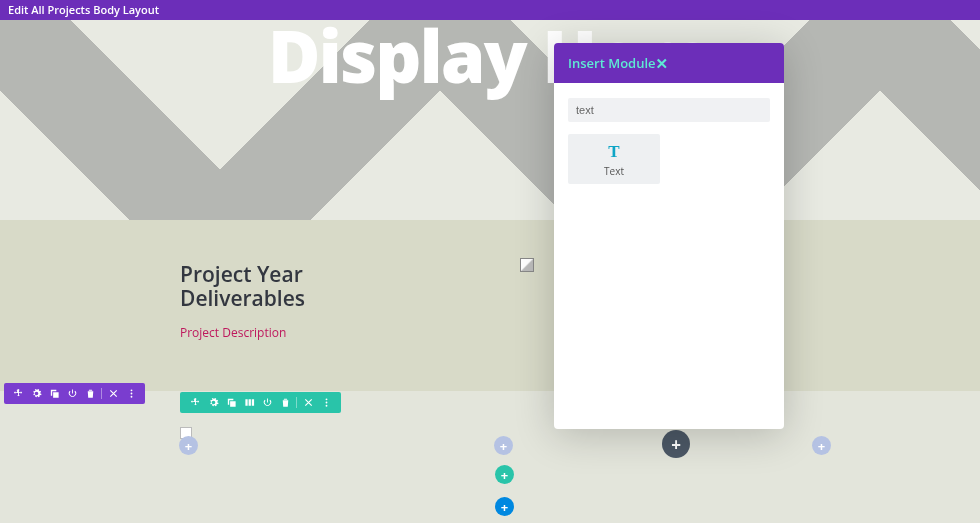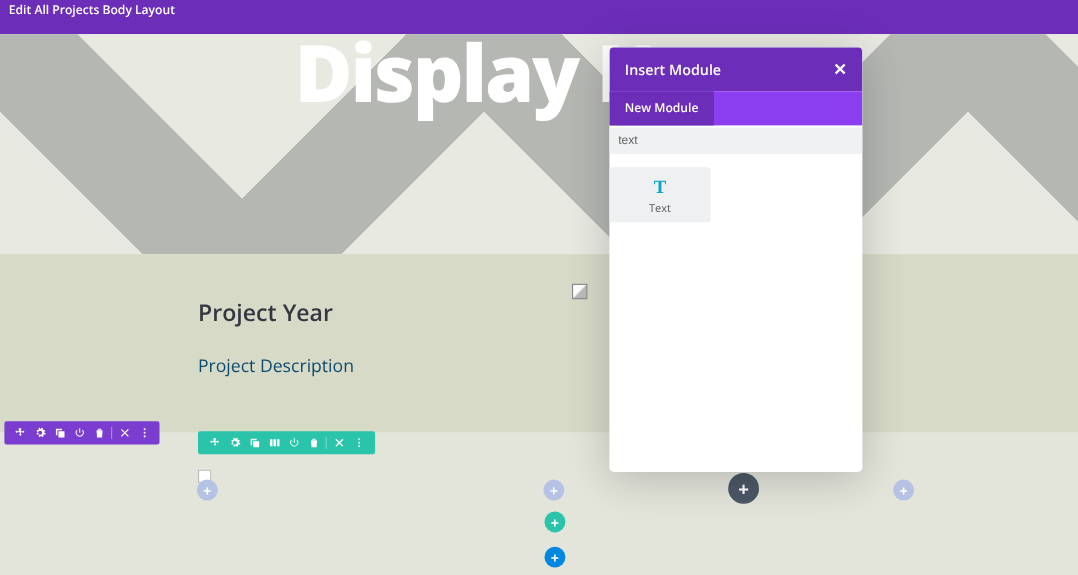--- a/index.html
+++ b/index.html
@@ -1,65 +1,66 @@
 <!DOCTYPE html>
 <html><head>
 <meta charset="utf-8">
 <style>
 *{box-sizing:border-box;margin:0;padding:0}
 body{font-family:"Open Sans",Helvetica,Arial,sans-serif;width:980px;height:523px;overflow:hidden;background:#e3e5db;position:relative}
-.header-bar{background:#6c2eb9;color:#fff;height:31px;line-height:20px;padding:0 8px;font-size:11px;font-weight:600}
+.header-bar{background:#6c2eb9;color:#fff;height:20px;line-height:20px;padding:0 8px;font-size:11px;font-weight:600}
 .hero{height:200px;background:#e8eae2;position:relative;overflow:hidden}
 .hero-pattern{position:absolute;inset:0;background:linear-gradient(45deg,transparent 42%,#adafab 42%,#adafab 58%,transparent 58%),linear-gradient(-45deg,transparent 42%,#adafab 42%,#adafab 58%,transparent 58%);background-size:440px 440px;opacity:.85}
 .hero-title{position:absolute;left:50%;transform:translateX(-50%);top:-14px;font-size:72px;font-weight:800;color:#fff;white-space:nowrap;letter-spacing:-2px}
 .info-section{background:#d8dac8;padding:42px 180px 50px}
 .info-heading{font-size:21px;font-weight:600;color:#333740;line-height:1.15}
-.info-sub{font-size:16px;color:#0c4a6e;margin-top:24px}
+.info-sub{font-size:12px;color:#be185d;margin-top:14px}
 .broken-img{position:absolute;left:520px;top:258px;width:14px;height:14px;border:1px solid #888;background:linear-gradient(135deg,#fff 45%,#bbb 55%);font-size:8px}
 .section-tb{position:absolute;left:4px;top:383px;background:#7a3dcf;display:flex;align-items:center;height:21px;padding:0 5px;border-radius:2px}
 .row-tb{position:absolute;left:180px;top:392px;background:#29c4a9;display:flex;align-items:center;height:21px;padding:0 6px;border-radius:2px}
 .tb-ico{display:inline-flex;align-items:center;justify-content:center;width:14px;height:14px;color:#fff;margin:0 2px;cursor:pointer}
 .tb-ico svg{width:11px;height:11px;fill:#fff}
 .tb-sep{width:1px;height:11px;background:rgba(255,255,255,.4);margin:0 2px}
 .corner{position:absolute;left:180px;top:427px;width:12px;height:12px;background:#fff;border:1px solid #bbb}
 .add-circle{position:absolute;width:19px;height:19px;border-radius:50%;display:flex;align-items:center;justify-content:center;color:#fff;font-size:13px;font-weight:700;cursor:pointer}
 .c1{left:179px;top:436px;background:#b5c2e3}
 .c2{left:494px;top:436px;background:#b5c2e3}
 .c3{left:812px;top:436px;background:#b5c2e3}
 .c4{left:495px;top:465px;background:#29c4a9}
 .c5{left:495px;top:497px;background:#0088e0}
 .big-dark{left:662px;top:430px;width:28px;height:28px;background:#4c5866;font-size:17px}
 .big-dark:after{content:"";position:absolute;top:-6px;left:50%;transform:translateX(-50%);border:5px solid transparent;border-top-color:#fff}
 .modal{position:absolute;left:554px;top:43px;width:230px;height:386px;background:#fff;border-radius:4px;box-shadow:0 6px 40px rgba(0,0,0,.2);display:flex;flex-direction:column;overflow:hidden}
-.modal-hd{background:#6c2eb9;color:#ffffff;padding:10px 14px;font-size:13px;font-weight:600;display:flex;justify-content:space-between;align-items:center}
+.modal-hd{background:#6c2eb9;color:#5eead4;padding:10px 14px;font-size:13px;font-weight:600;display:flex;align-items:center}
 .modal-close{cursor:pointer;font-size:15px;font-weight:700}
 .modal-tabs{background:#8a3ef0;display:flex;font-size:11px;font-weight:600}
 .m-tab{padding:8px 14px;color:#e0d0ff;cursor:pointer}
 .m-tab.active{background:#6c2eb9;color:#fff}
-.modal-body{flex:1}
+.modal-body{padding:14px;flex:1}
 .search-inp{width:100%;padding:6px 8px;font-size:11px;color:#666;background:#f0f1f3;border:none;border-radius:2px}
 .mod-item{margin-top:12px;width:92px;background:#eef0f2;border-radius:2px;text-align:center;padding:8px 0 6px;cursor:pointer}
 .mod-item .ic{color:#0ea5c6;font-size:17px;font-weight:800;font-family:Georgia,serif}
 .mod-item .lb{font-size:10px;color:#555;margin-top:2px}
 </style>
 </head>
 <body>
 
 <div class="header-bar">
   <span>Edit All Projects Body Layout</span>
 </div>
 
 <div class="hero">
   <div class="hero-pattern"></div>
   <div class="hero-title">Display Here</div>
 </div>
 
 <div class="info-section">
   <div class="info-heading">
     <div>Project Year</div>
+    <div>Deliverables</div>
   </div>
   <div class="info-sub">Project Description</div>
 </div>
 
 <div class="broken-img"></div>
 
 <div class="section-tb">
   <span class="tb-ico">
       <svg viewBox="0 0 24 24">
         <path d="M12 2l3 3h-2v4h4V7l3 3-3 3v-2h-4v4h2l-3 3-3-3h2v-4H5v2l-3-3 3-3v2h4V5H7z"></path>
@@ -154,21 +155,20 @@
 <div class="add-circle big-dark">+</div>
 <div class="add-circle c4">+</div>
 <div class="add-circle c5">+</div>
 
 <div class="modal">
   <div class="modal-hd">
     <span>Insert Module</span>
     <span class="modal-close">✕</span>
   </div>
   <div class="modal-tabs">
-    <div class="m-tab active">New Module</div>
   </div>
   <div class="modal-body">
     <input class="search-inp" value="text" style="">
     <div class="mod-item">
       <div class="ic">T</div>
       <div class="lb">Text</div>
     </div>
   </div>
 </div>
 

